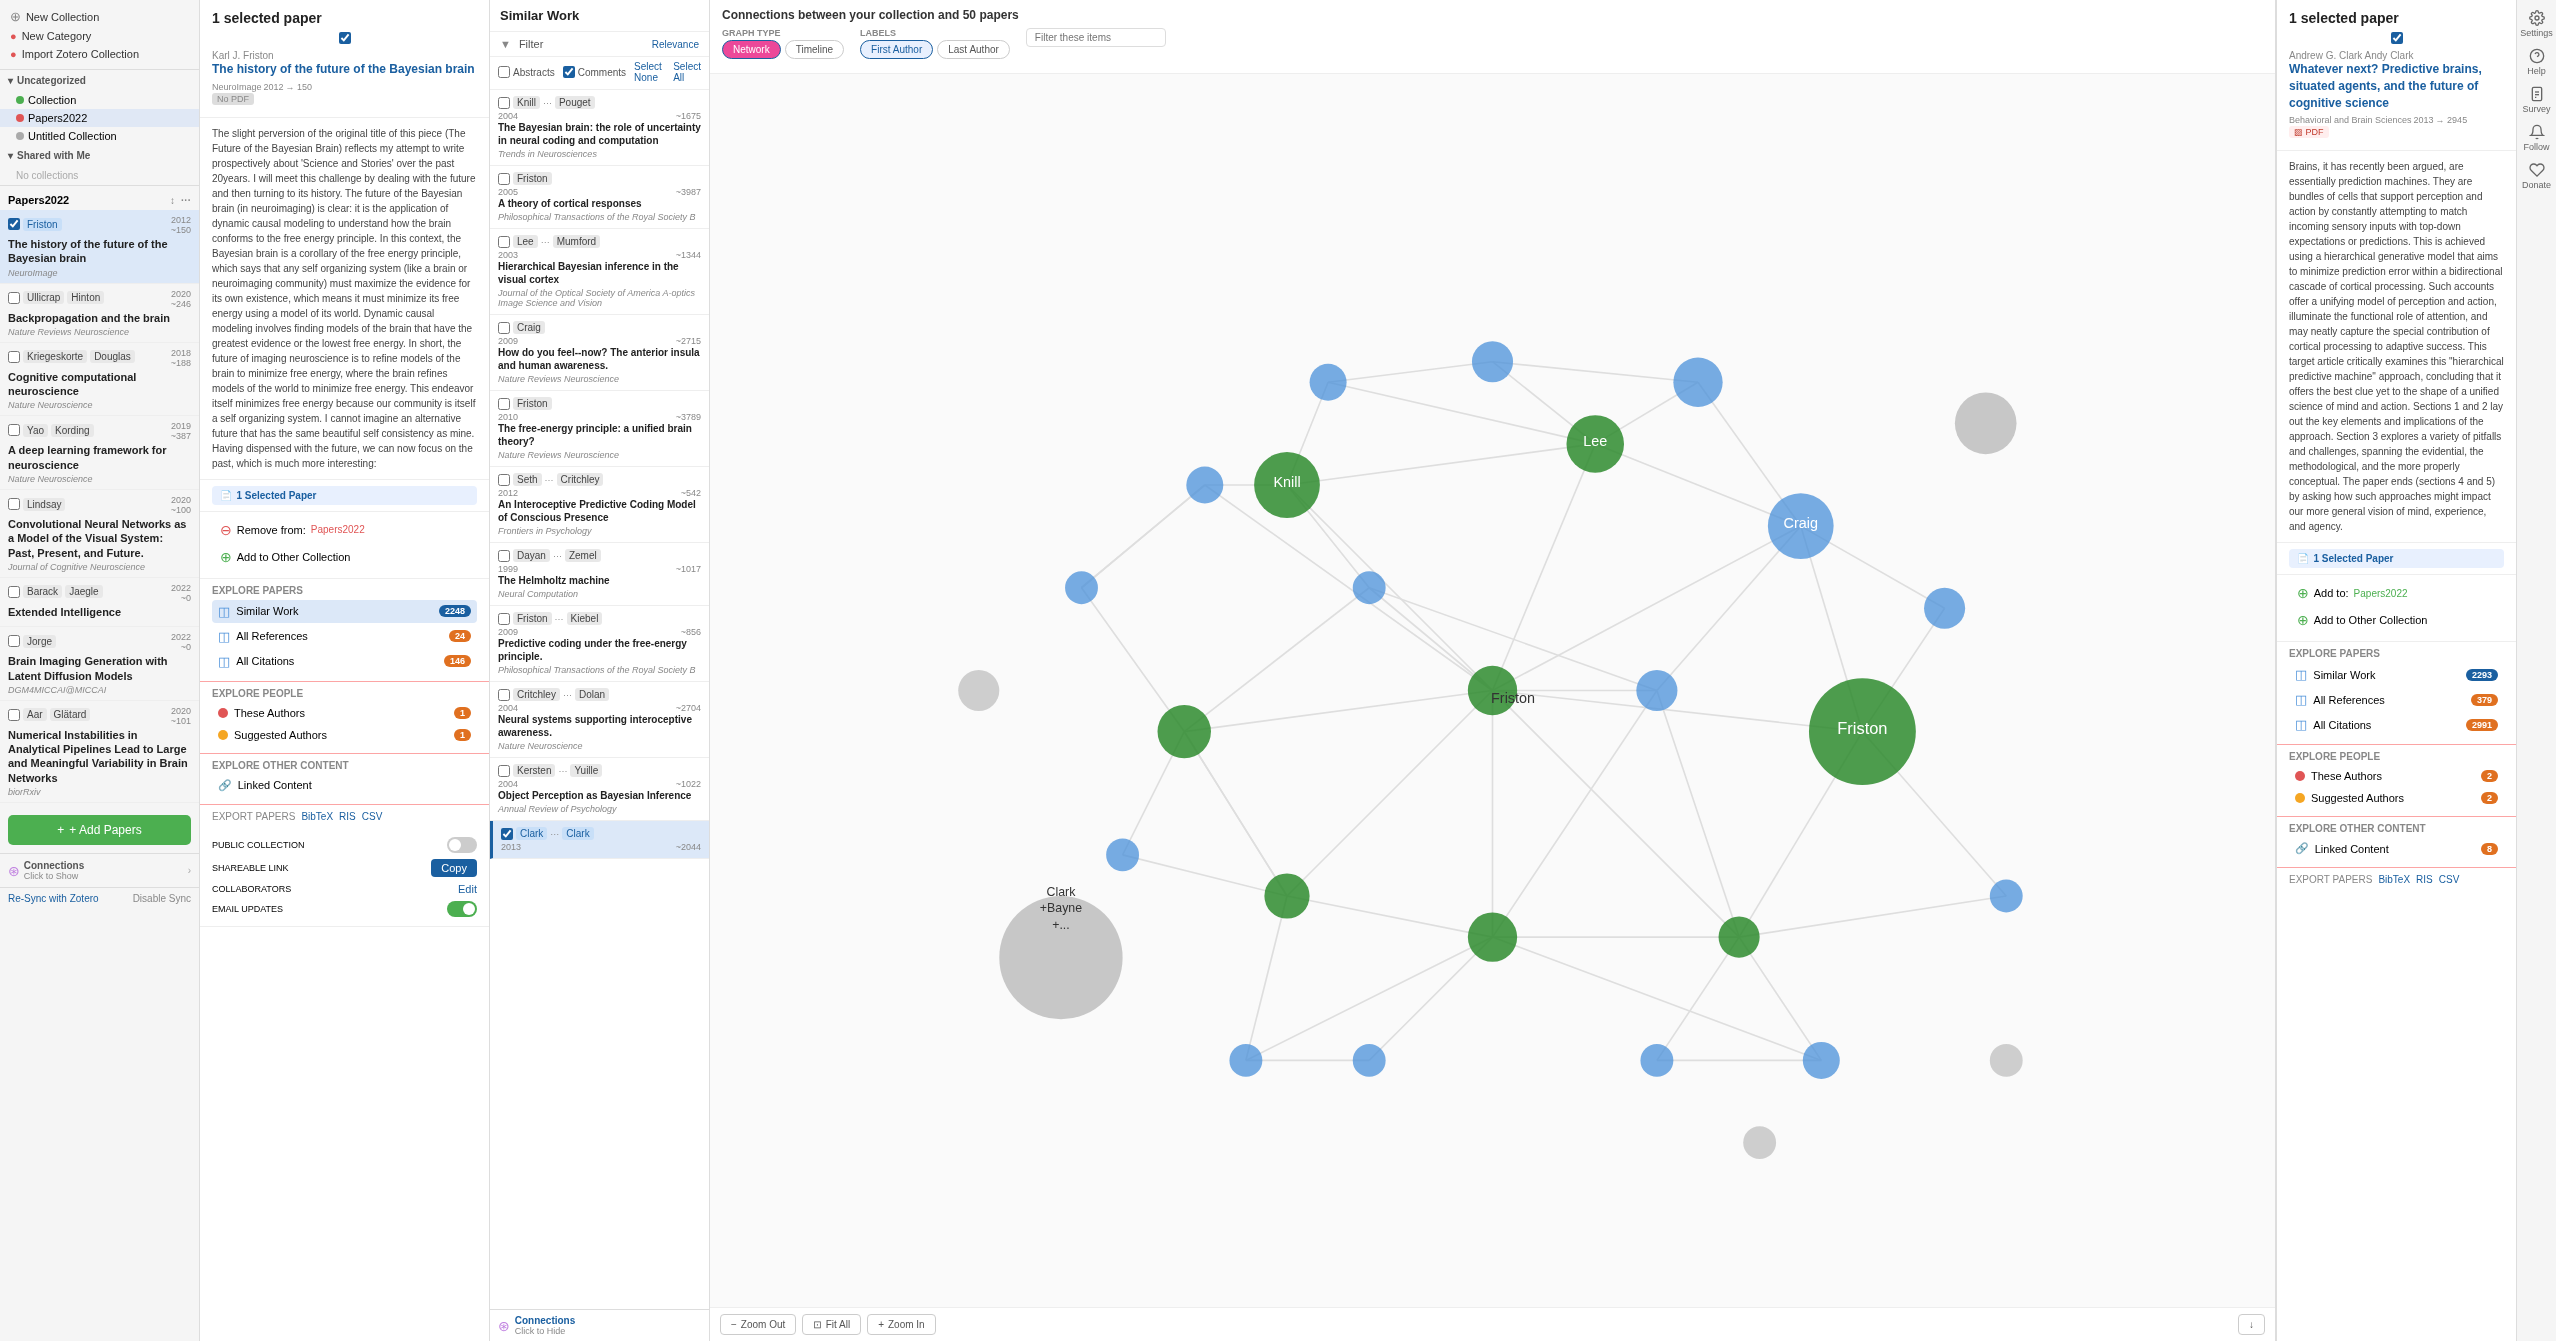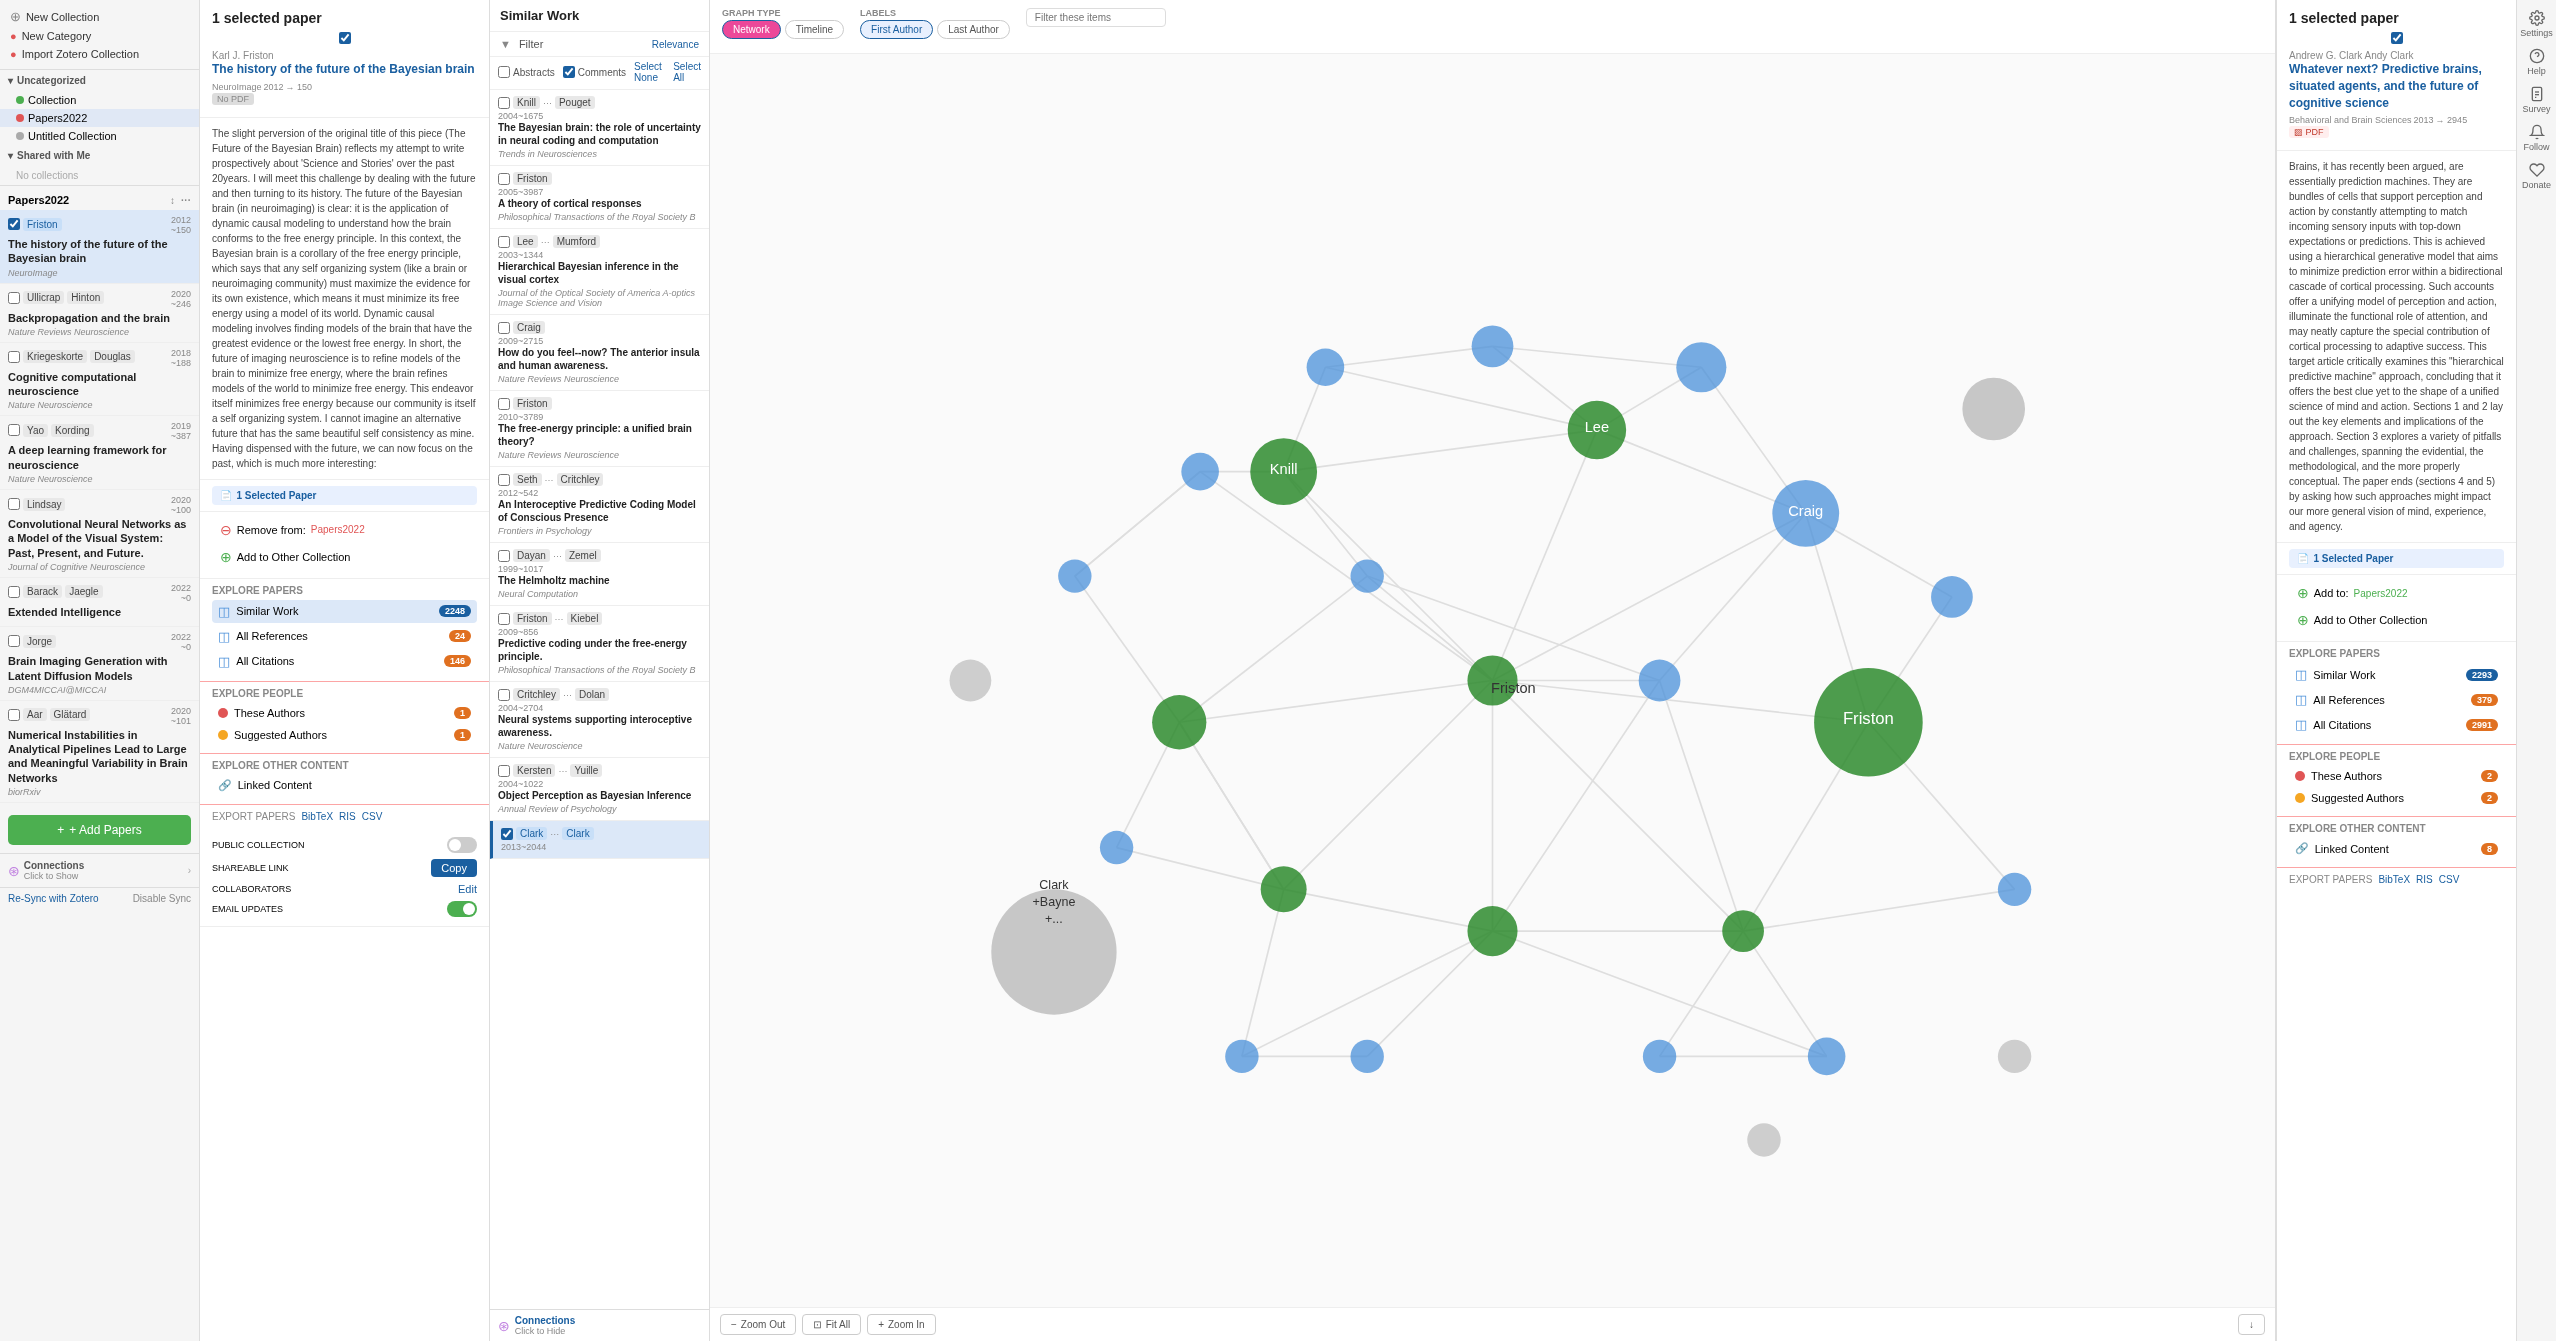--- a/index.html
+++ b/index.html
@@ -375,21 +375,21 @@
     }
     .sim-paper-item.active { background: #dce8f8; border-left: 3px solid #1a5fa0; }
     .sim-authors-row {
       display: flex;
       align-items: center;
       gap: 3px;
       margin-bottom: 2px;
     }
     .sim-year-row {
       display: flex;
-      justify-content: flex-start;
+      justify-content: space-between;
       font-size: 9px;
       color: #888;
     }
     .sim-paper-title {
       font-size: 10px;
       font-weight: 600;
       color: #222;
       line-height: 1.3;
       margin-bottom: 2px;
     }
@@ -1063,20 +1063,21 @@
     <span style="color:#c080e0;font-size:14px;">⊛</span>
     <div>
       <div style="font-size:10px;font-weight:600;color:#1a5fa0;">Connections</div>
       <div style="font-size:9px;color:#888;">Click to Hide</div>
     </div>
   </div>
 </div>
 
 <div class="graph-panel">
   <div class="graph-header">
+    <div class="graph-title">Connections between your collection and 50 papers</div>
     <div class="graph-controls">
       <div class="ctrl-group">
         <div class="ctrl-label">Graph Type</div>
         <div class="ctrl-buttons">
           <button class="ctrl-btn active">Network</button>
           <button class="ctrl-btn">Timeline</button>
         </div>
       </div>
       <div class="ctrl-group">
         <div class="ctrl-label">Labels</div>

